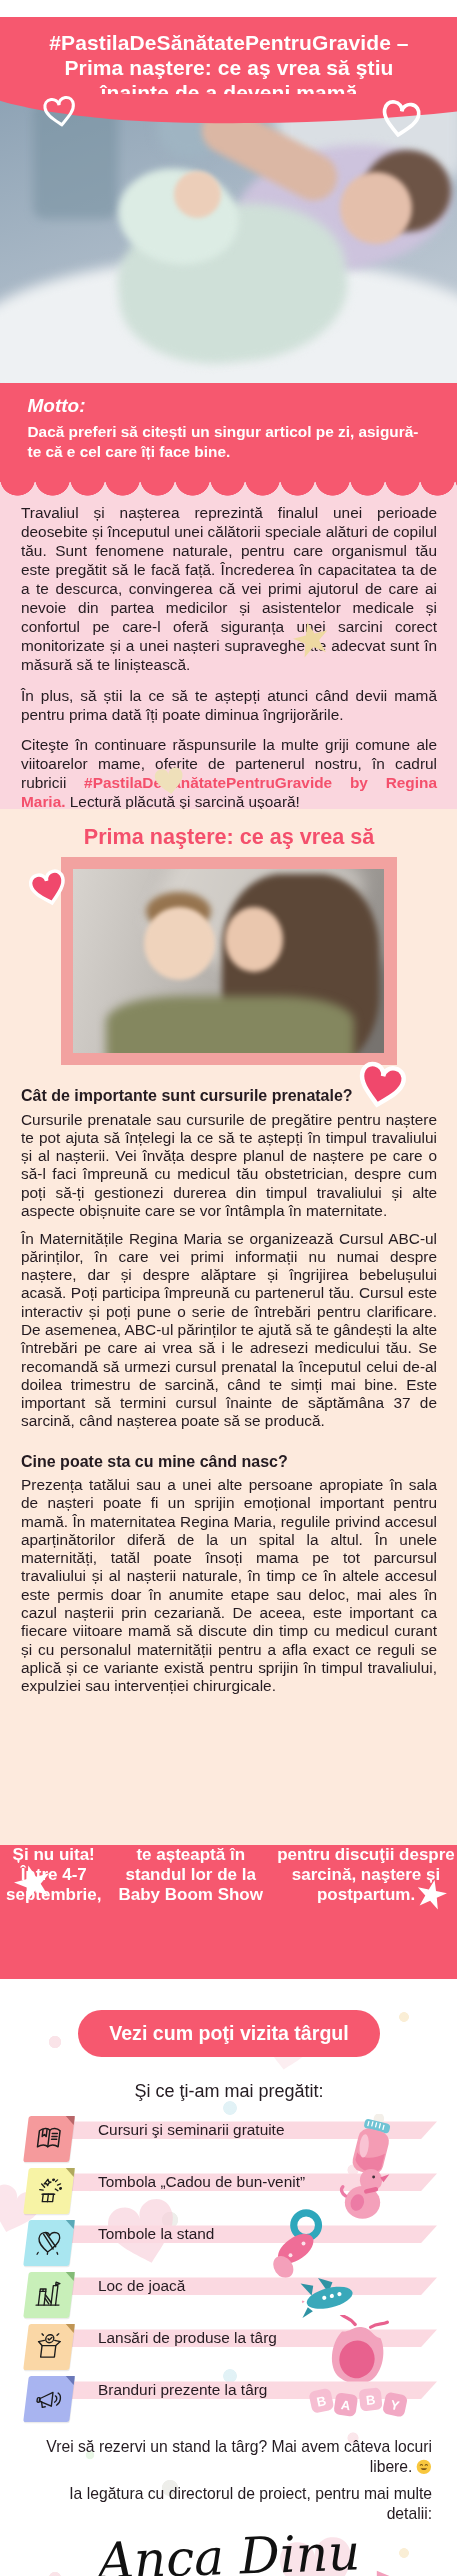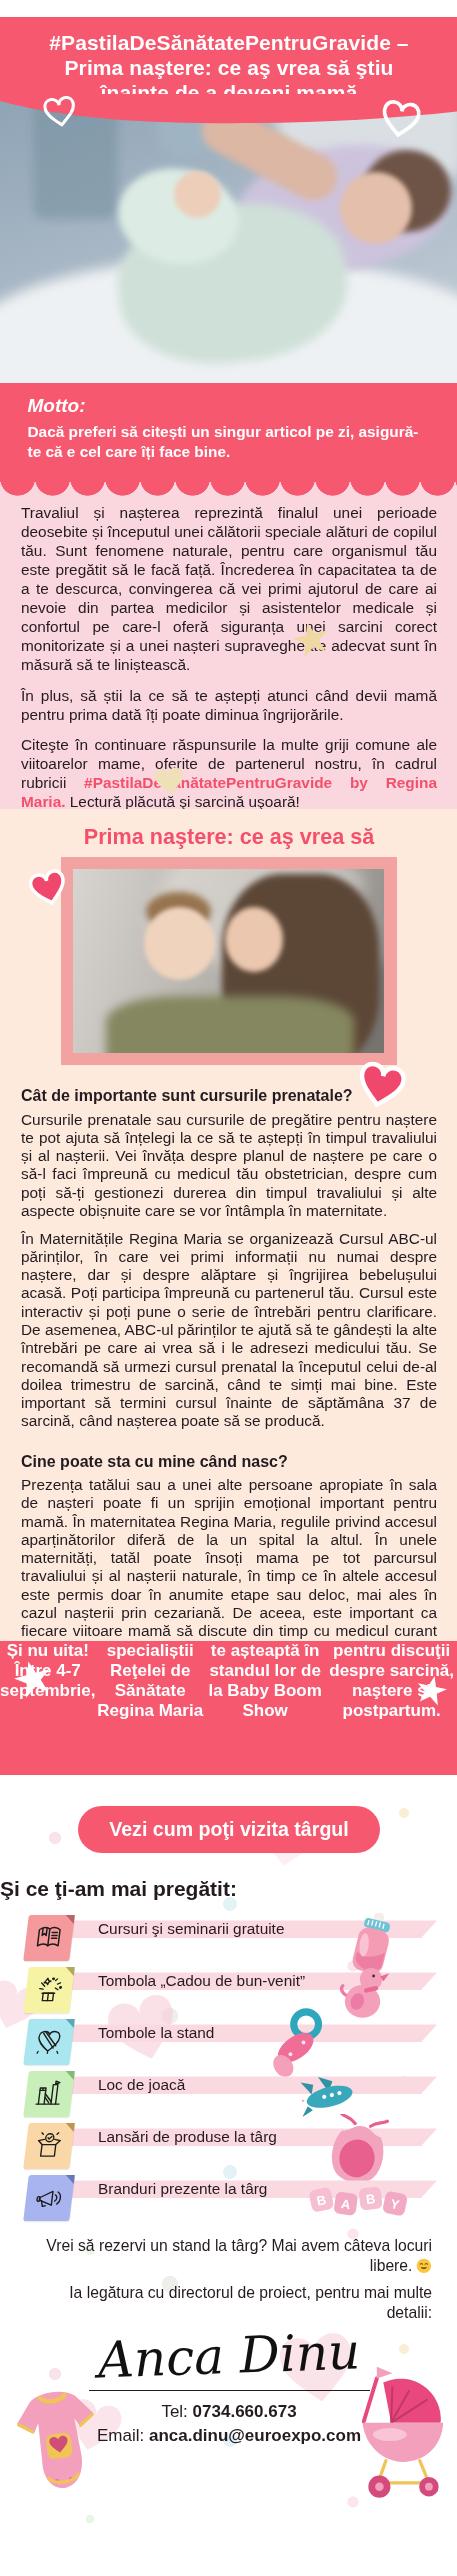--- a/index.html
+++ b/index.html
@@ -20,21 +20,21 @@
   .motto-text{font-size:15.4px;line-height:20px;font-weight:600;}
   .scallops{height:14.4px;background-color:#fad6de;
     background-image:radial-gradient(circle at 17.6px -3.3px,#f6586f 17px,rgba(0,0,0,0) 17.6px);
     background-size:35px 14.4px;background-repeat:repeat-x;}
   
   .intro{position:relative;background:#fad6de;height:313px;box-sizing:border-box;padding:6.5px 21px 0;}
   .intro p{margin:0 0 11.8px;font-size:15.4px;line-height:19px;text-align:justify;}
   .hl{color:#f4506c;font-weight:bold;}
   .float-deco{position:absolute;z-index:3;}
   
-  .article{position:relative;background:#fdeadd;height:832px;box-sizing:border-box;padding:13px 21px 0;overflow:hidden;}
+  .article{position:relative;background:#fdeadd;height:1036px;box-sizing:border-box;padding:13px 21px 0;overflow:hidden;}
   .article h2{margin:0 0 5.2px;text-align:center;color:#f4506c;font-size:21.6px;line-height:29px;font-weight:bold;}
   .article h2 span{display:block;}
   .frame{width:336px;margin:0 auto;background:#f2a2a0;padding:12.4px;box-sizing:border-box;}
   .photo2{position:relative;width:311px;height:184px;overflow:hidden;background:linear-gradient(105deg,#d8d4cf 0%,#b3afaa 50%,#908c88 100%);}
   .article h3{margin:22px 0 5.2px;font-size:16px;font-weight:bold;}
   .article p{margin:0 0 9.2px;font-size:15.4px;line-height:18.3px;text-align:justify;}
   
   .cta{position:relative;background:#f6586f;height:134px;display:flex;flex-direction:row;justify-content:center;text-align:center;}
   .cta div{color:#fff;font-weight:bold;font-size:17px;line-height:20px;}
   .cta-star{position:absolute;}
@@ -44,21 +44,21 @@
       radial-gradient(circle at 55px 63px, rgba(246,205,214,.55) 5.9px, rgba(0,0,0,0) 6.5px),
       radial-gradient(circle at 404px 38px, rgba(248,231,196,.7) 4.6px, rgba(0,0,0,0) 5.2px),
       radial-gradient(circle at 230px 129px, rgba(206,233,240,.6) 6.5px, rgba(0,0,0,0) 7.2px),
       radial-gradient(circle at 90px 208px, rgba(216,240,212,.6) 3.9px, rgba(0,0,0,0) 4.6px),
       radial-gradient(circle at 353px 191px, rgba(246,205,214,.5) 5.2px, rgba(0,0,0,0) 5.9px),
       radial-gradient(circle at 170px 241px, rgba(236,236,232,.9) 7.8px, rgba(0,0,0,0) 8.5px);
     background-size:458px 268px;background-repeat:repeat-y;}
   .bg-heart{position:absolute;z-index:0;}
   .visit-btn{position:relative;z-index:2;display:block;width:302px;height:47px;margin:31px auto 0;border-radius:23.5px;
     background:#f6586f;color:#fff;font-size:19.6px;font-weight:bold;line-height:47px;text-align:center;text-decoration:none;cursor:pointer;}
-  .prep{position:relative;z-index:2;margin:23.5px 0 0;font-size:21px;font-weight:bold;color:#241b21;}
+  .prep{position:relative;z-index:2;margin:23.5px 0 0;text-align:center;font-size:18px;font-weight:normal;color:#241b21;}
   .rows{position:relative;z-index:2;margin-top:19.6px;}
   .row{position:relative;height:18px;margin-bottom:34px;}
   .banner{position:absolute;left:56px;right:21px;top:0;bottom:0;background:#fbd9e1;
     -webkit-clip-path:polygon(0 0,100% 0,calc(100% - 16.3px) 100%,0 100%);clip-path:polygon(0 0,100% 0,calc(100% - 16.3px) 100%,0 100%);}
   .tile{position:absolute;left:26px;top:-5.9px;width:46px;height:46px;border-radius:2.6px;transform:skewX(-7deg);
     display:flex;align-items:center;justify-content:center;box-shadow:0.7px 1.3px 0 rgba(0,0,0,.08);}
   .fold{position:absolute;top:0;right:0;width:0;height:0;border-style:solid;border-width:0 9.8px 9.8px 0;}
   .row-label{position:absolute;left:98px;top:50%;transform:translateY(-50%);font-size:15.4px;color:#241b21;}
   .decor{position:absolute;}
   .reserve{position:relative;z-index:2;margin:38px 26px 0;text-align:right;font-size:15.7px;line-height:19.6px;}
@@ -154,21 +154,20 @@
   </section>
 
   <section class="cta">
     <svg class="cta-star" style="left:14.4px;top:18.3px;transform:rotate(-15deg);" width="38" height="38" viewBox="0 0 100 100">
       <path d="M50 2 L62 36 L98 36 L69 57 L80 93 L50 71 L20 93 L31 57 L2 36 L38 36 Z" fill="#ffffff"></path>
     </svg>
     <svg class="cta-star" style="left:416px;top:34px;transform:rotate(12deg);" width="31" height="31" viewBox="0 0 100 100">
       <path d="M50 2 L62 36 L98 36 L69 57 L80 93 L50 71 L20 93 L31 57 L2 36 L38 36 Z" fill="#ffffff"></path>
     </svg>
     <div>Și nu uita! Între 4-7 septembrie,</div>
-    <div>specialiștii Reţelei de Sănătate Regina Maria</div>
     <div>te așteaptă în standul lor de la Baby Boom Show</div>
     <div>pentru discuţii despre sarcină, naştere și postpartum.</div>
   </section>
 
   <section class="bottom">
     <svg class="bg-heart" style="left:105px;top:216px;transform:rotate(-15deg);" width="78" height="78" viewBox="0 0 100 100">
       <path d="M50 30 C50 18 40 10 29 10 C15 10 8 21 8 32 C8 52 28 68 50 88 C72 68 92 52 92 32 C92 21 85 10 71 10 C60 10 50 18 50 30 Z" fill="#f7d0da" opacity=".65"></path>
     </svg>
     <svg class="bg-heart" style="left:-16.3px;top:203px;transform:rotate(18deg);" width="58" height="58" viewBox="0 0 100 100">
       <path d="M50 30 C50 18 40 10 29 10 C15 10 8 21 8 32 C8 52 28 68 50 88 C72 68 92 52 92 32 C92 21 85 10 71 10 C60 10 50 18 50 30 Z" fill="#f7d0da" opacity=".55"></path>

